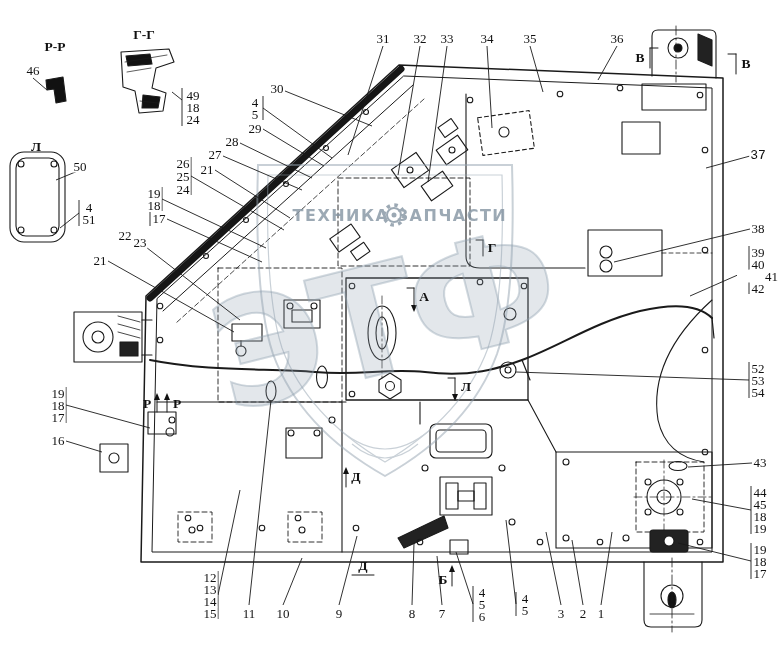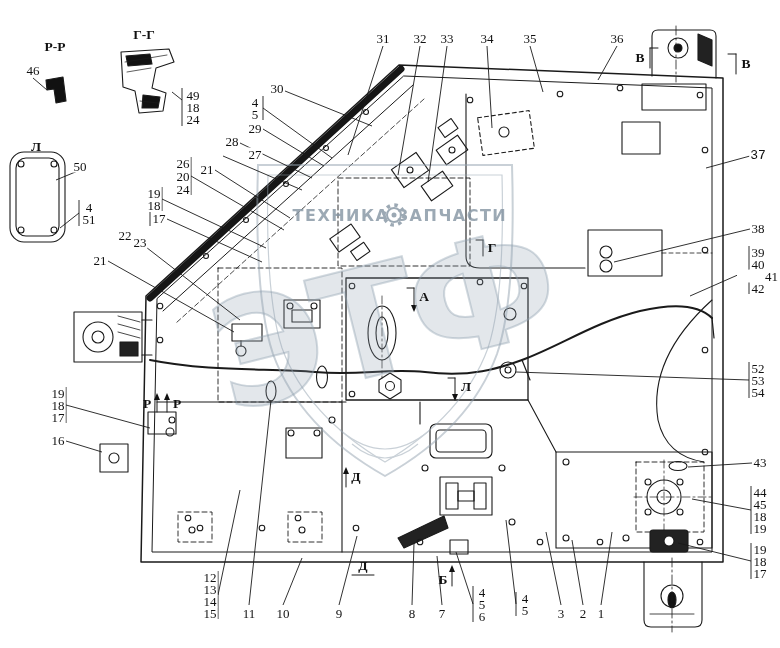--- a/index.html
+++ b/index.html
@@ -359,24 +359,24 @@
       <span class="callout" style="left: 420px; top: 38px;">32</span>
       <span class="callout" style="left: 447px; top: 38px;">33</span>
       <span class="callout" style="left: 487px; top: 38px;">34</span>
       <span class="callout" style="left: 530px; top: 38px;">35</span>
       <span class="callout" style="left: 617px; top: 38px;">36</span>
       <span class="callout" style="left: 277px; top: 88px;">30</span>
       <span class="callout" style="left: 255px; top: 102px;">4</span>
       <span class="callout" style="left: 255px; top: 114px;">5</span>
       <span class="callout" style="left: 255px; top: 128px;">29</span>
       <span class="callout" style="left: 232px; top: 141px;">28</span>
-      <span class="callout" style="left: 215px; top: 154px; margin-left: 40px;">27</span>
+      <span class="callout" style="left: 215px; top: 154px;">27</span>
       <span class="callout" style="left: 207px; top: 169px;">21</span>
       <span class="callout" style="left: 183px; top: 163px;">26</span>
-      <span class="callout" style="left: 183px; top: 176px;">20</span>
+      <span class="callout" style="left: 183px; top: 176px;">25</span>
       <span class="callout" style="left: 183px; top: 189px;">24</span>
       <span class="callout" style="left: 154px; top: 193px;">19</span>
       <span class="callout" style="left: 154px; top: 205px;">18</span>
       <span class="callout" style="left: 140px; top: 218px; margin-top: 24px;">23</span>
       <span class="callout" style="left: 159px; top: 218px;">17</span>
       <span class="callout" style="left: 125px; top: 235px;">22</span>
       <span class="callout" style="left: 100px; top: 260px;">21</span>
       <span class="callout" style="left: 58px; top: 393px;">19</span>
       <span class="callout" style="left: 58px; top: 405px;">18</span>
       <span class="callout" style="left: 58px; top: 417px;">17</span>

